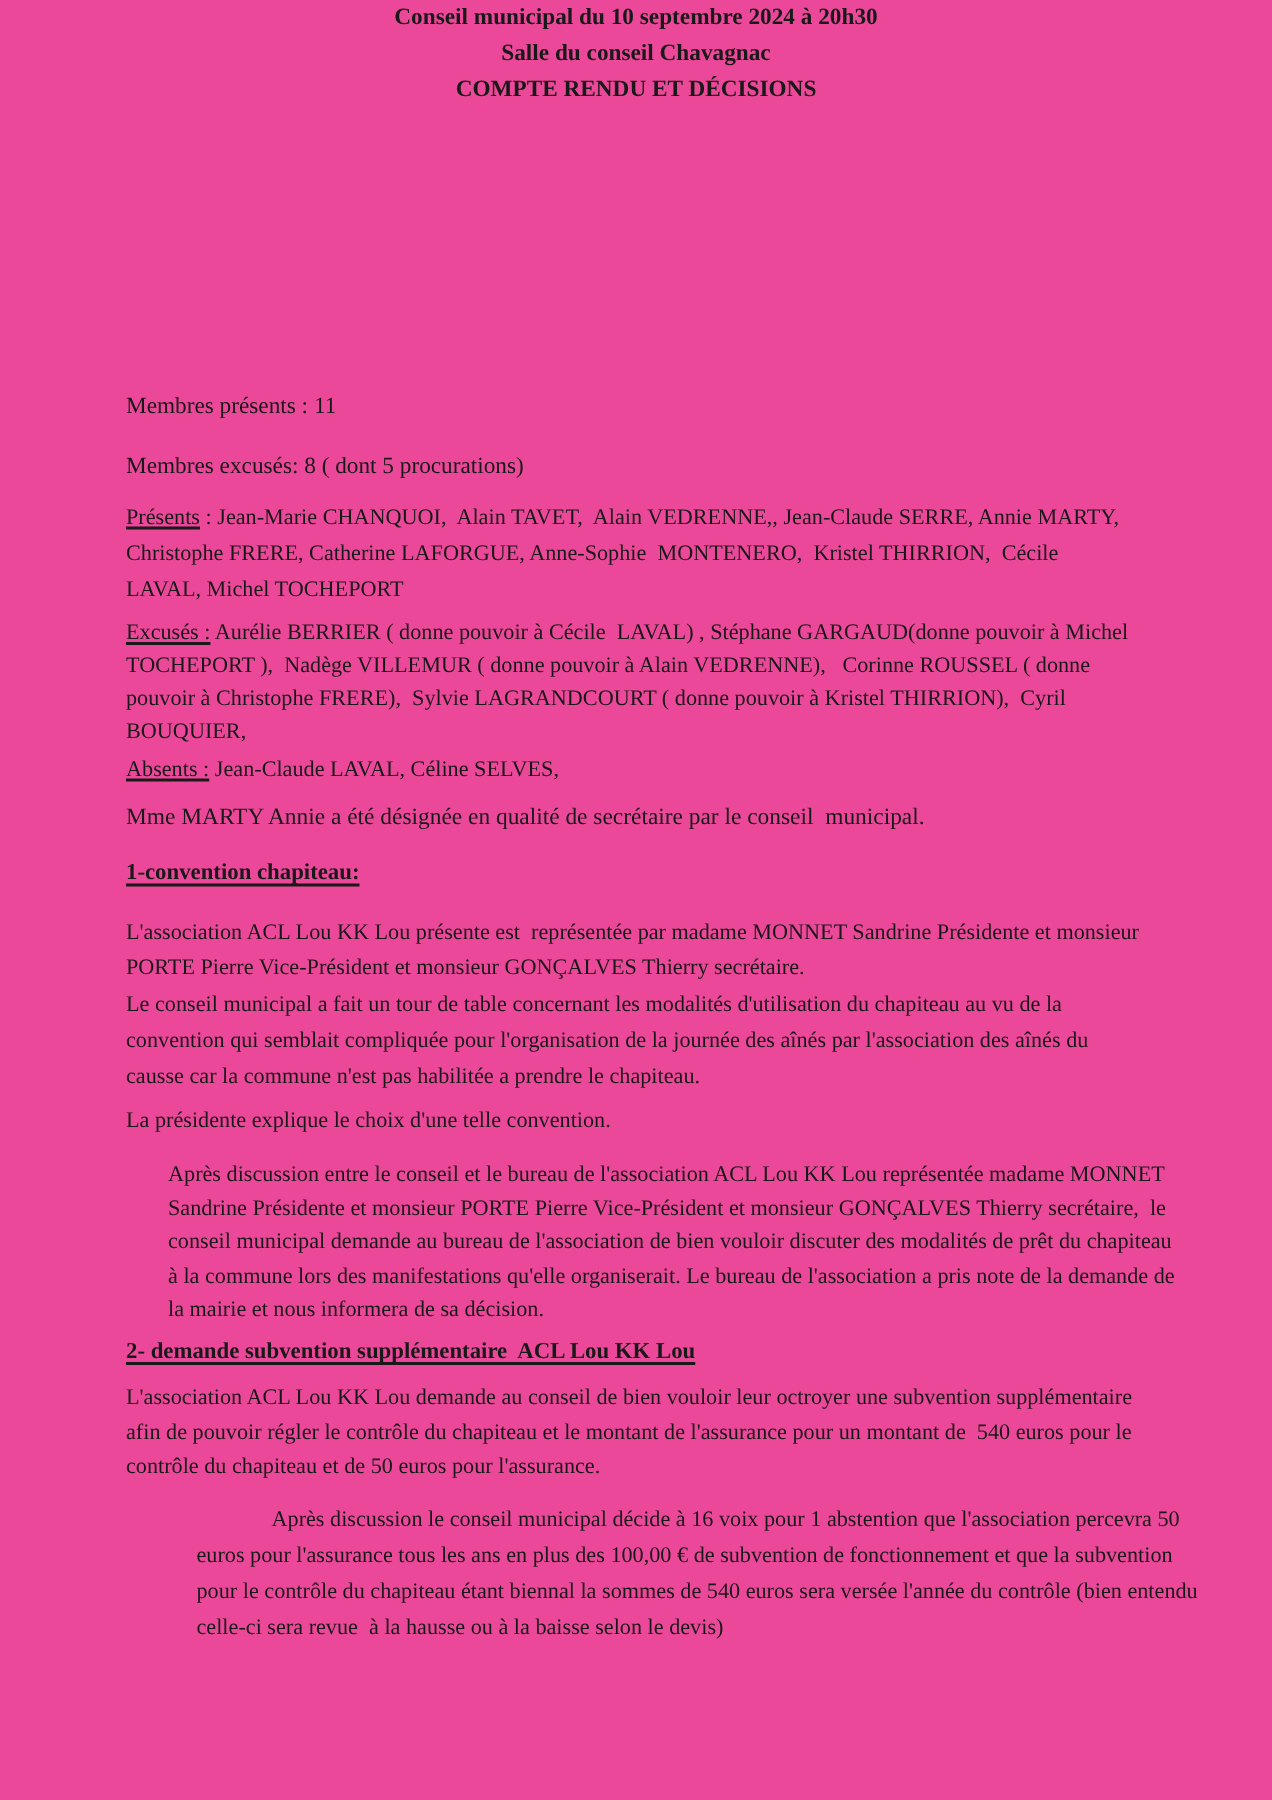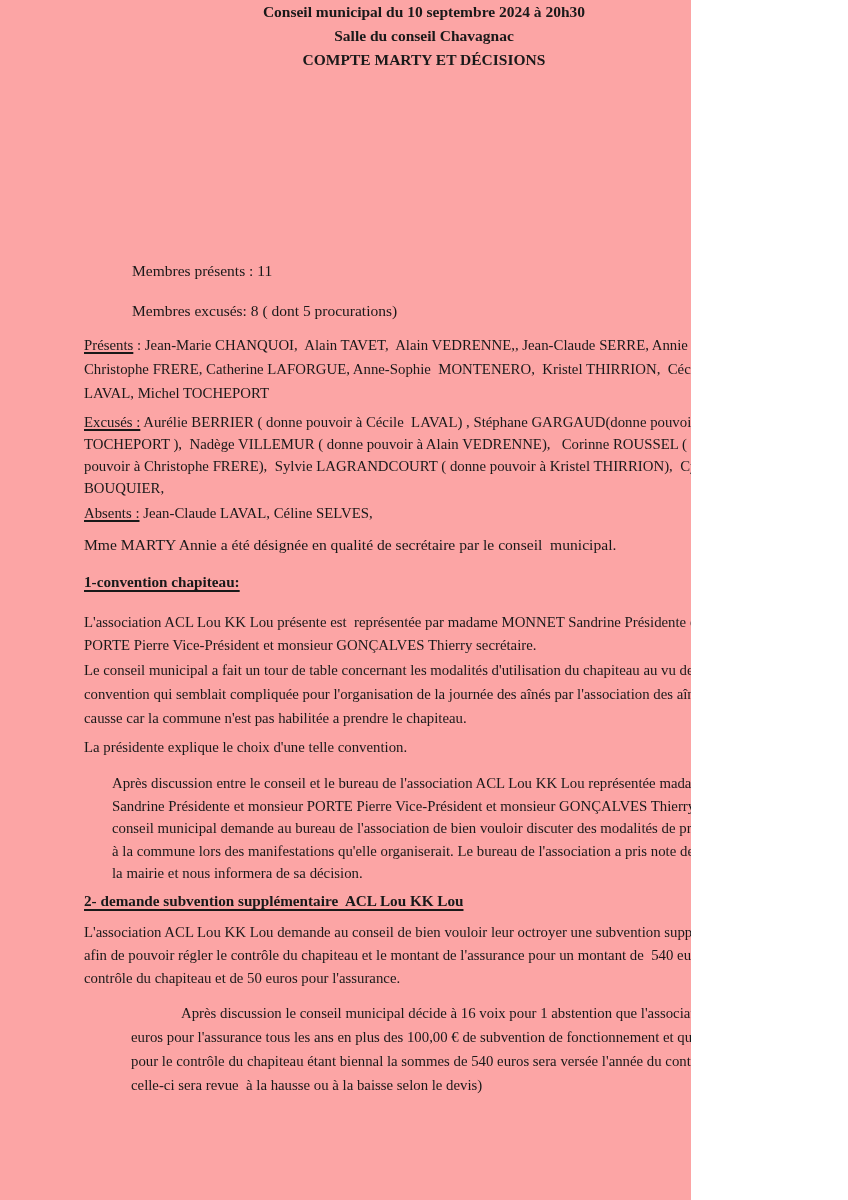--- a/index.html
+++ b/index.html
@@ -3,23 +3,23 @@
 <meta charset="utf-8">
 <style>
   * { margin: 0; padding: 0; box-sizing: border-box; }
   html, body { width: 848px; background: #ffffff; }
   body {
     font-family: "Liberation Serif", "DejaVu Serif", serif;
     -webkit-font-smoothing: antialiased;
   }
   .page {
     position: relative;
-    width: 691px;
+    width: 848px;
     height: 1200px;
-    background: #fca5a5;
+    background: #ec4899;
     overflow: hidden;
   }
   .scan-layer {
     position: absolute;
     inset: 0;
     filter: blur(0.28px) contrast(1.03);
     color: #1c1c1c;
   }
   .t {
     position: absolute;
@@ -32,21 +32,21 @@
   }
   .title-line {
     left: 0;
     width: 848px;
     text-align: center;
     font-weight: bold;
     font-size: 15.5px;
     line-height: 24px;
     white-space: pre-wrap;
   }
-  .meta-line { font-size: 15.5px; margin-left: 48px; }
+  .meta-line { font-size: 15.5px; }
   .secretary  { font-size: 15.6px; }
   .lbl {
     font-weight: normal;
     text-decoration: underline;
     text-underline-offset: 2px;
     text-decoration-thickness: 1.6px;
   }
   .heading {
     font-weight: bold;
     font-size: 15.2px;
@@ -62,21 +62,21 @@
 </head>
 <body>
 
 <div class="page">
   <div class="scan-layer">
 
     <div class="title-line" style="top:114px">Conseil municipal du 10 septembre 2024 à 20h30</div>
 
     <div class="title-line" style="top:151px">Salle du conseil Chavagnac</div>
 
-    <div class="title-line" style="top:187px">COMPTE MARTY ET DÉCISIONS</div>
+    <div class="title-line" style="top:187px">COMPTE RENDU ET DÉCISIONS</div>
 
     <div class="t meta-line" style="top:259px">Membres présents : 11</div>
 
     <div class="t meta-line" style="top:299px">Membres excusés: 8 ( dont 5 procurations)</div>
 
     <div class="t" style="top:333px"><span class="lbl">Présents</span><span> : Jean-Marie CHANQUOI,  Alain TAVET,  Alain VEDRENNE,, Jean-Claude SERRE, Annie MARTY, Christophe FRERE, Catherine LAFORGUE, Anne-Sophie  MONTENERO,  Kristel THIRRION,  Cécile  LAVAL, Michel TOCHEPORT</span></div>
 
     <div class="t lh22" style="top:411px"><span class="lbl">Excusés :</span><span> Aurélie BERRIER ( donne pouvoir à Cécile  LAVAL) , Stéphane GARGAUD(donne pouvoir à Michel TOCHEPORT ),  Nadège VILLEMUR ( donne pouvoir à Alain VEDRENNE),   Corinne ROUSSEL ( donne pouvoir à Christophe FRERE),  Sylvie LAGRANDCOURT ( donne pouvoir à Kristel THIRRION),  Cyril BOUQUIER,</span></div>
 
     <div class="t secretary" style="top:533px">Mme MARTY Annie a été désignée en qualité de secrétaire par le conseil  municipal.</div>

